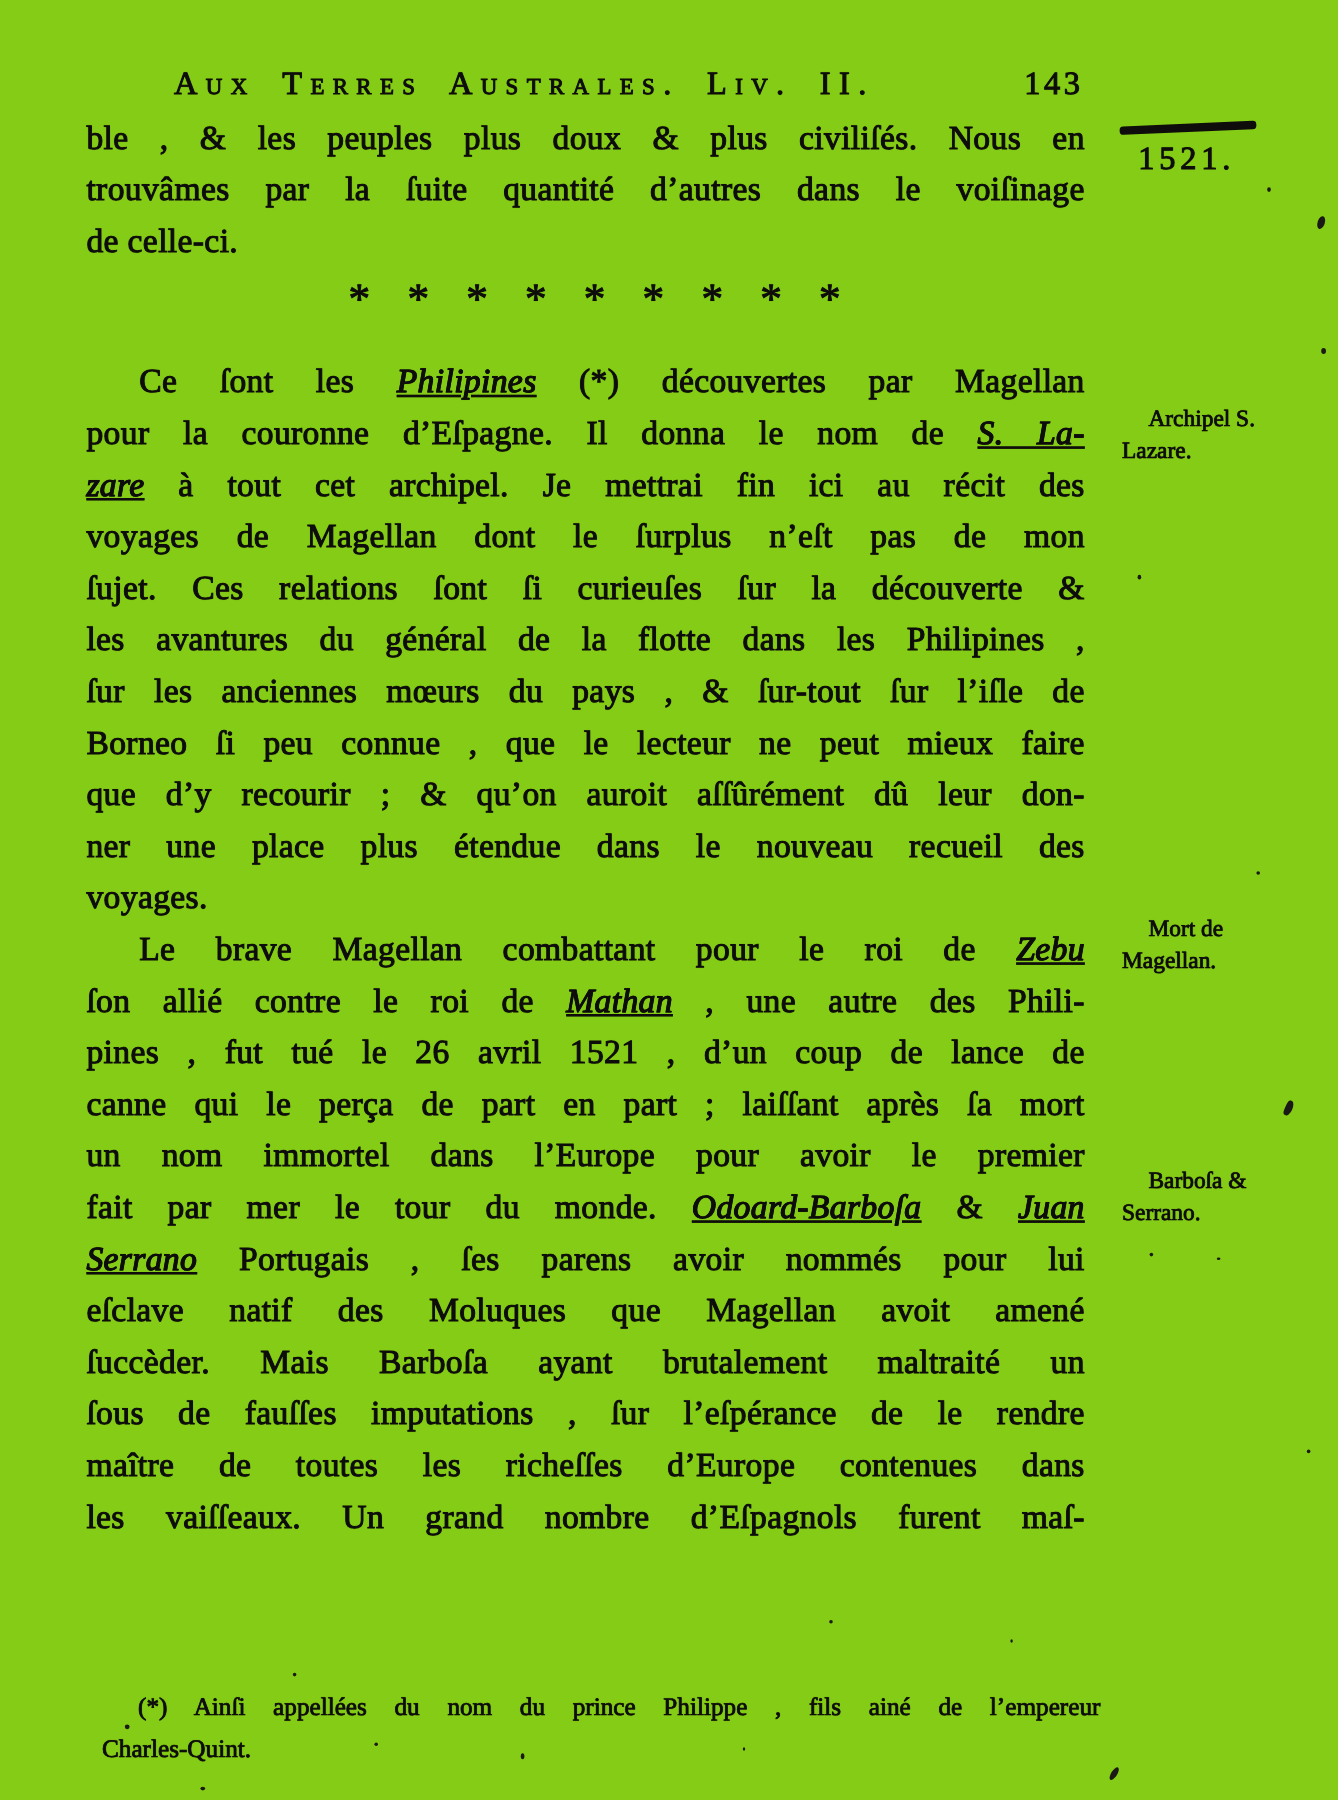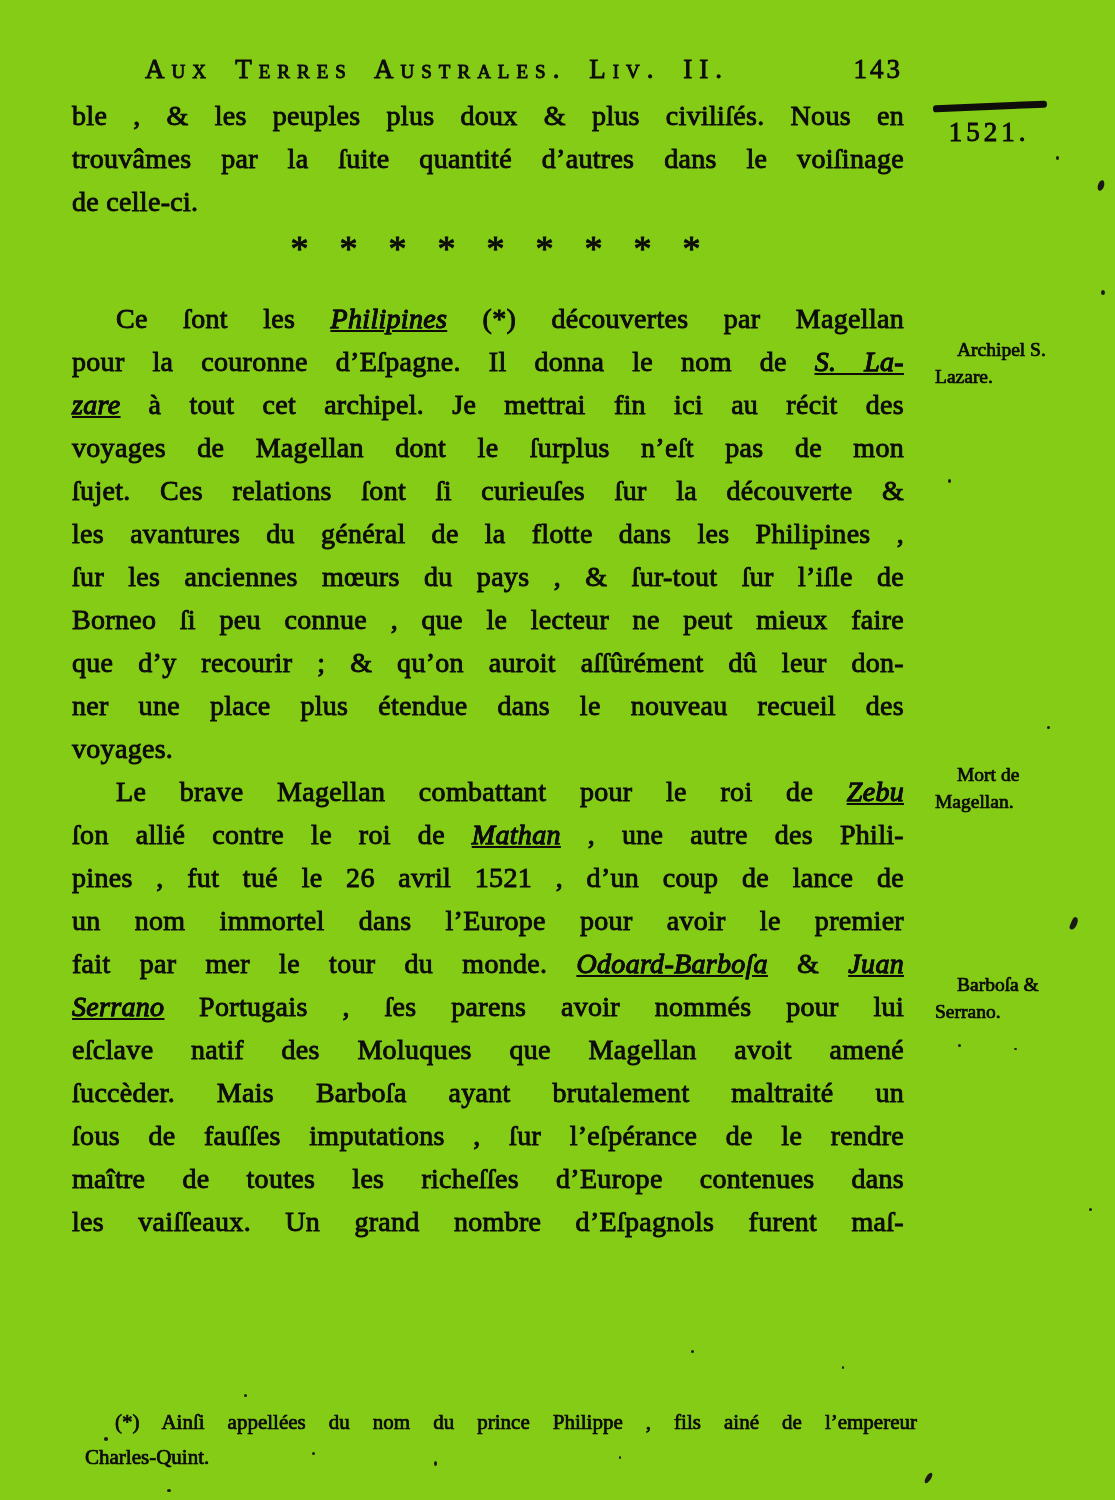--- a/index.html
+++ b/index.html
@@ -110,20 +110,21 @@
       <div class="tline"><span>ſur les anciennes mœurs du pays , &amp; ſur-tout ſur l’iſle de</span></div>
       <div class="tline"><span>Borneo ſi peu connue , que le lecteur ne peut mieux faire</span></div>
       <div class="tline"><span>que d’y recourir ; &amp; qu’on auroit aſſûrément dû leur don-</span></div>
       <div class="tline"><span>ner une place plus étendue dans le nouveau recueil des</span></div>
       <div class="tline endline"><span>voyages.</span></div>
     </div>
   <div id="para-3" class="textblock">
       <div class="tline indent"><span>Le brave Magellan combattant pour le roi de </span><span class="it">Zebu</span></div>
       <div class="tline"><span>ſon allié contre le roi de </span><span class="it">Mathan</span><span> , une autre des Phili-</span></div>
       <div class="tline"><span>pines , fut tué le 26 avril 1521 , d’un coup de lance de</span></div>
+      <div class="tline"><span>canne qui le perça de part en part ; laiſſant après ſa mort</span></div>
       <div class="tline"><span>un nom immortel dans l’Europe pour avoir le premier</span></div>
       <div class="tline"><span>fait par mer le tour du monde. </span><span class="it">Odoard-Barboſa</span><span> &amp; </span><span class="it">Juan</span></div>
       <div class="tline"><span class="it">Serrano</span><span> Portugais , ſes parens avoir nommés pour lui</span></div>
       <div class="tline"><span>eſclave natif des Moluques que Magellan avoit amené</span></div>
       <div class="tline"><span>ſuccèder. Mais Barboſa ayant brutalement maltraité un</span></div>
       <div class="tline"><span>ſous de fauſſes imputations , ſur l’eſpérance de le rendre</span></div>
       <div class="tline"><span>maître de toutes les richeſſes d’Europe contenues dans</span></div>
       <div class="tline"><span>les vaiſſeaux. Un grand nombre d’Eſpagnols furent maſ-</span></div>
     </div>
 

